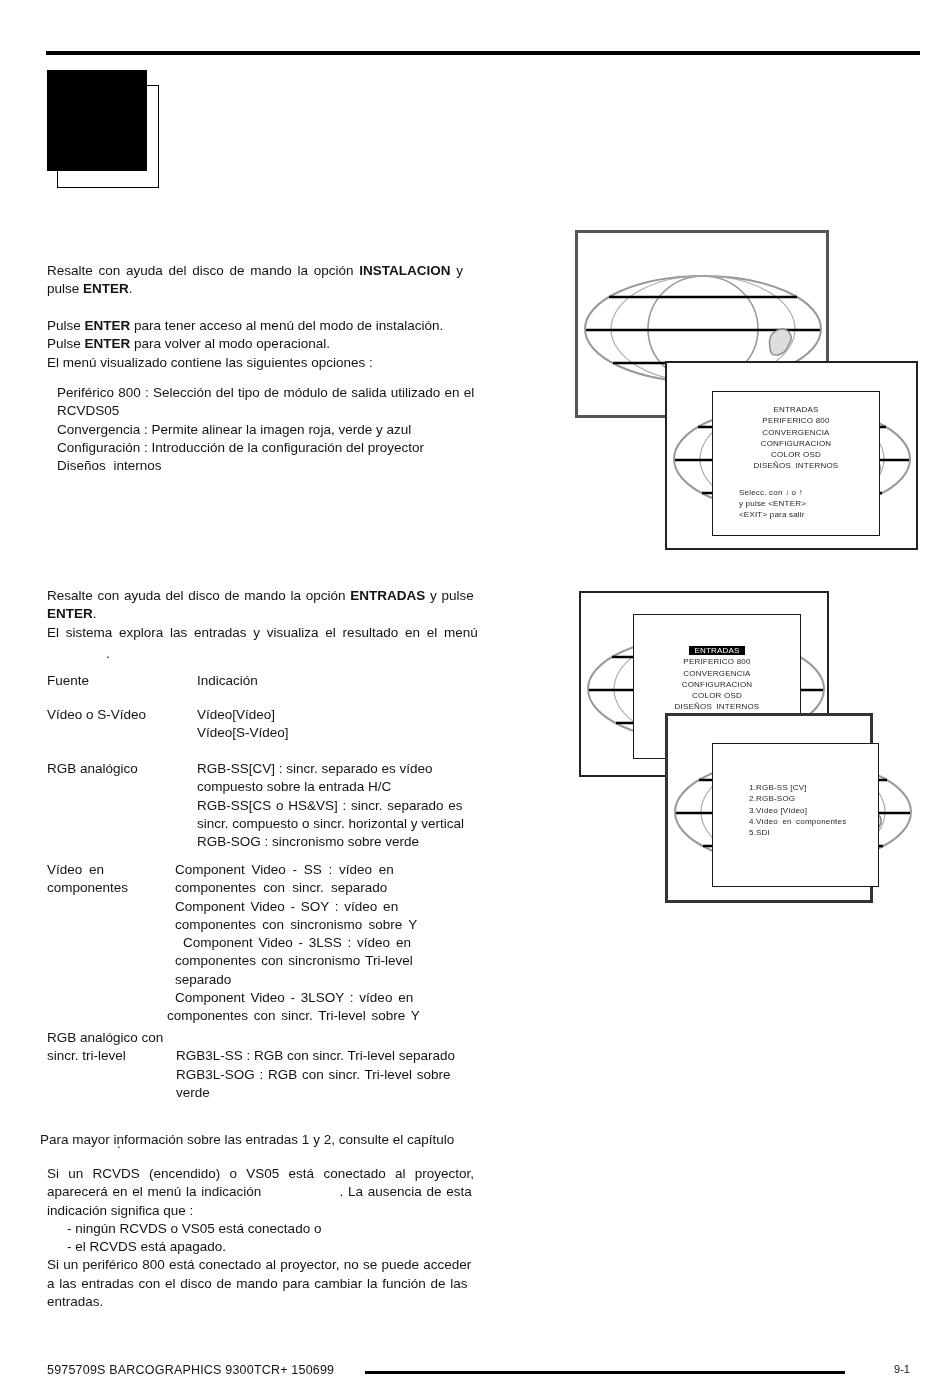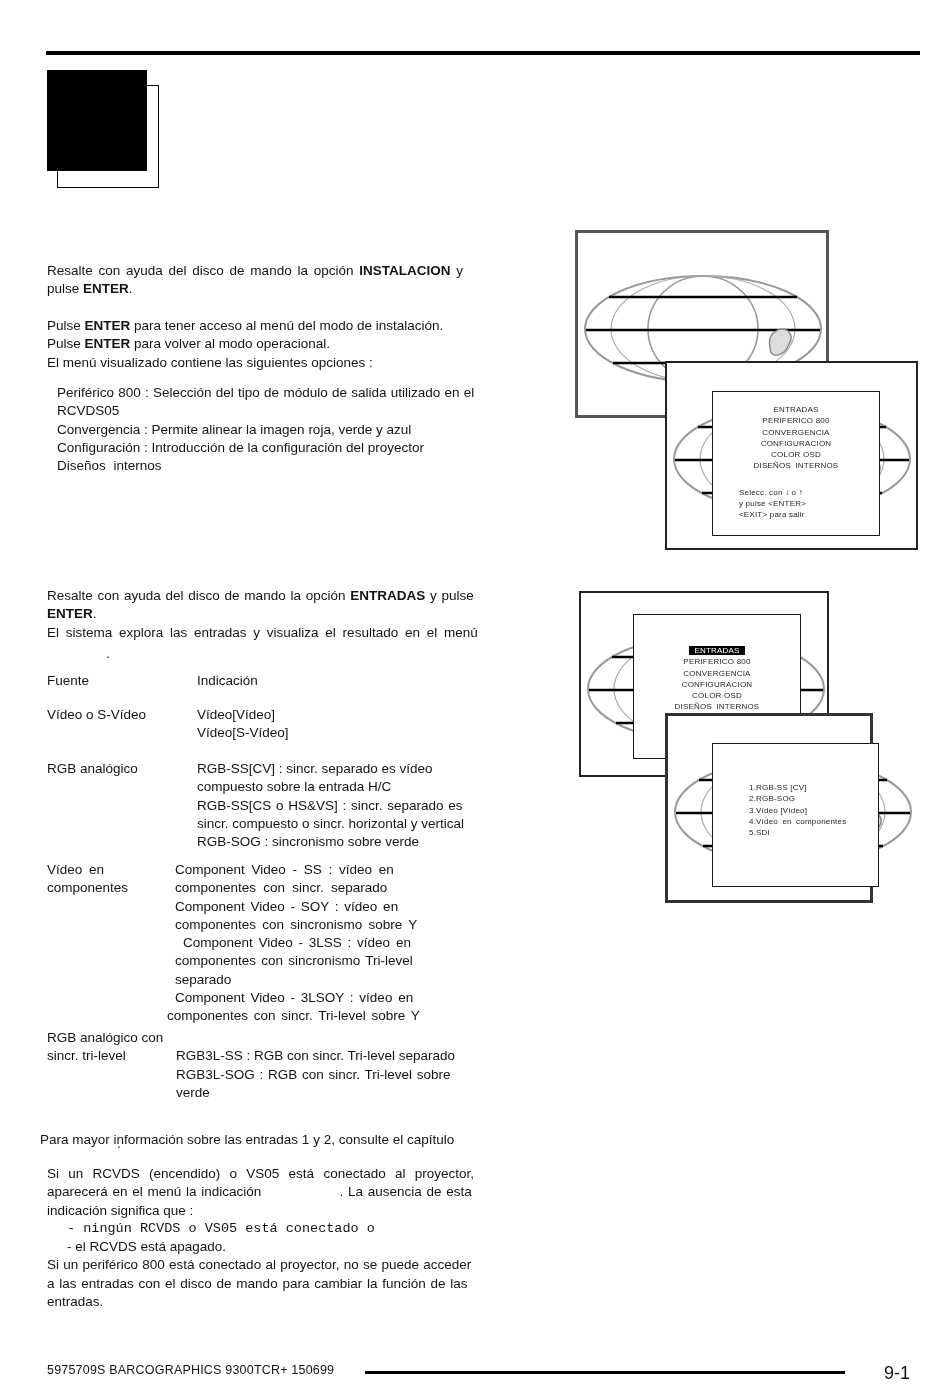--- a/index.html
+++ b/index.html
@@ -22,21 +22,21 @@
   
   .frame{position:absolute;background:#fff;box-sizing:border-box;}
   .globe{position:absolute;left:2px;top:40px;}
   .osd-box{position:absolute;border:1px solid #1a1a1a;background:#fff;box-sizing:border-box;
     font-size:8px;letter-spacing:.2px;color:#1f1f1f;}
   .osd-item{height:11.3px;line-height:11.3px;text-align:center;white-space:nowrap;}
   .osd-item.left{text-align:left;}
   .osd-item .hl{background:#000;color:#fff;padding:0 5px;}
   
   #footer-doc{position:absolute;left:47px;top:1363px;font-size:12.5px;letter-spacing:.2px;white-space:nowrap;}
-  #footer-page{position:absolute;right:40px;top:1363px;font-size:18px;}
+  #footer-page{position:absolute;right:40px;top:1363px;font-size:11px;}
 </style>
 </head>
 <body>
 
 <div id="page">
   <div class="rule" style="left:46px;top:51px;width:874px;height:3.5px;"></div>
 
   <div id="chapter-outline"></div>
   <div id="chapter-box"></div>
 
@@ -127,21 +127,21 @@
       <div class="tblock" style="top: 1116px; left: 40px; width: 463px; margin-top: 15px;">
         <div class="bline"><span>Para mayor información sobre las entradas 1 y 2, consulte el capítulo</span></div>
       </div>
       <div class="tblock" style="top: 1135px; left: 47px; width: 463px;">
         <div class="bline" style="padding-left: 70px;"><span>.</span></div>
       </div>
       <div class="tblock" style="top: 1165px; left: 47px; width: 463px;">
         <div class="bline" style="word-spacing: 5.5px;"><span>Si un RCVDS (encendido) o VS05 está conectado al proyector,</span></div>
         <div class="bline" style="word-spacing: 1px;"><span>aparecerá en el menú la indicación</span><span class="gapspan" style="width: 78px;"></span><span>. La ausencia de esta</span></div>
         <div class="bline"><span>indicación significa que :</span></div>
-        <div class="bline" style="padding-left: 20px; font-family: Liberation Mono, monospace;"><span>- ningún RCVDS o VS05 está conectado o</span></div>
+        <div class="bline" style="padding-left: 20px;"><span>- ningún RCVDS o VS05 está conectado o</span></div>
         <div class="bline" style="padding-left: 20px;"><span>- el RCVDS está apagado.</span></div>
         <div class="bline" style="word-spacing: 0.5px;"><span>Si un periférico 800 está conectado al proyector, no se puede acceder</span></div>
         <div class="bline" style="word-spacing: 1px;"><span>a las entradas con el disco de mando para cambiar la función de las</span></div>
         <div class="bline"><span>entradas.</span></div>
       </div>
     </div>
   <div id="diagram-layer">
       <div class="frame" style="left: 575px; top: 230px; width: 254px; height: 188px; border: 3px solid rgb(85, 85, 85); z-index: 10;">
         <svg class="globe" width="246" height="112" viewBox="0 0 246 112">
           <ellipse cx="123" cy="56" rx="118" ry="53" fill="none" stroke="#999" stroke-width="2"></ellipse>

